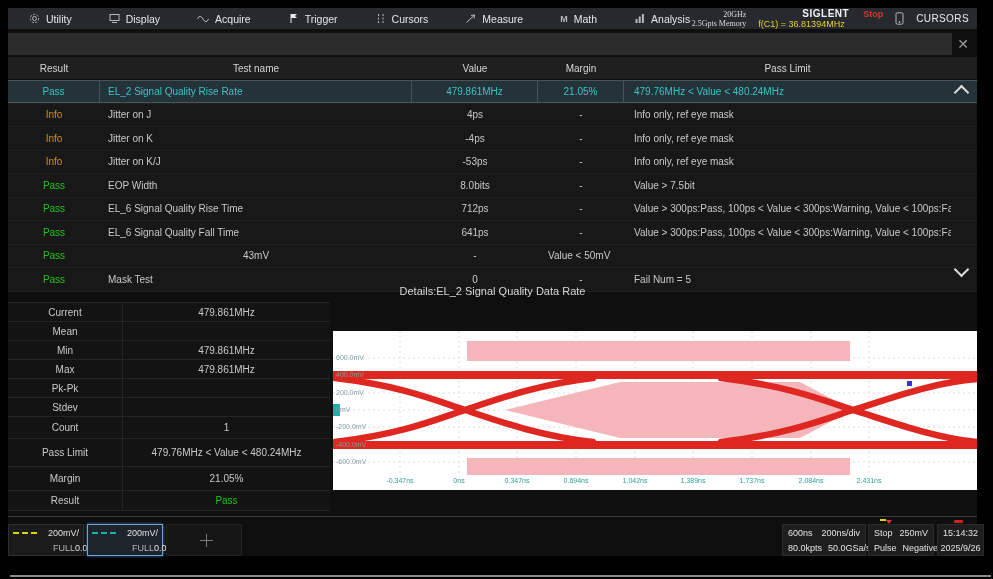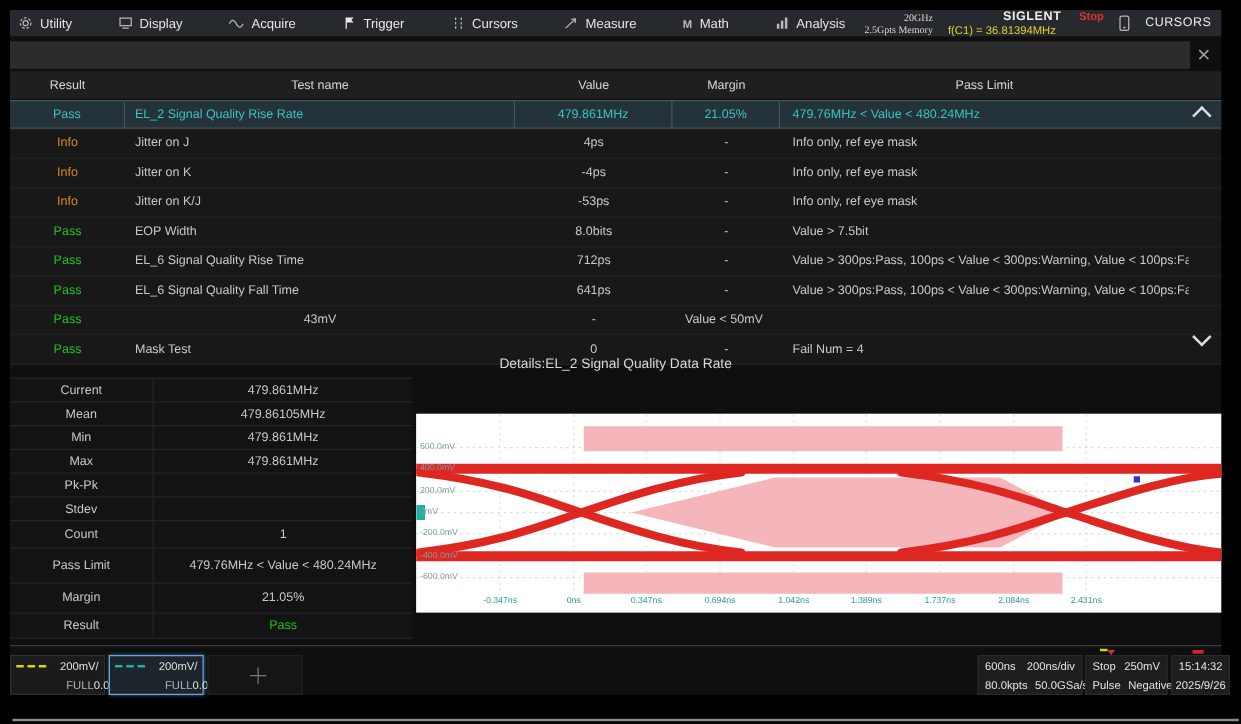--- a/index.html
+++ b/index.html
@@ -3,21 +3,21 @@
 <meta charset="utf-8">
 <style>
   html,body{margin:0;padding:0;}
   body{width:993px;height:579px;background:#000;position:relative;overflow:hidden;
        font-family:"Liberation Sans",sans-serif;-webkit-font-smoothing:antialiased;}
   .app{position:absolute;left:8px;top:8px;width:969px;height:548px;background:#0f0f0f;}
 
   
   .menubar{position:absolute;left:0;top:0;width:100%;height:21px;background:#26292d;
            display:flex;align-items:center;}
-  .m-items{display:flex;align-items:flex-end;gap:37px;padding-left:7px;}
+  .m-items{display:flex;align-items:flex-end;gap:37px;padding-left:21px;}
   .mitem{display:flex;align-items:center;gap:6px;font-size:10.5px;color:#e6e6e6;cursor:default;}
   .mitem svg{display:block;}
   .mi-letter{font-size:9px;color:#b9b9b9;font-weight:bold;}
   .m-right{position:absolute;right:8px;top:0;height:100%;display:flex;align-items:center;gap:12px;}
   .m-bw{font-size:8px;color:#d9d9d9;text-align:right;line-height:9px;font-family:Liberation Serif, serif;}
   .m-brandblk{text-align:left;line-height:10px;}
   .m-brandrow{display:flex;gap:14px;align-items:baseline;}
   .brand{font-size:10px;font-weight:bold;color:#f0f0f0;letter-spacing:.5px;padding-left:44px;}
   .acq-stop{font-size:9px;font-weight:bold;color:#e03232;}
   .m-readout{font-size:9px;color:#e6cf2c;}
@@ -243,36 +243,35 @@
           <div class="tcell c-result pass">Pass</div>
           <div class="tcell c-value">43mV</div>
           <div class="tcell c-margin">-</div>
           <div class="tcell c-limit">Value &lt; 50mV</div>
         </div>
         <div class="trow">
           <div class="tcell c-result pass">Pass</div>
           <div class="tcell c-name">Mask Test</div>
           <div class="tcell c-value">0</div>
           <div class="tcell c-margin">-</div>
-          <div class="tcell c-limit">Fail Num = 4</div>
+          <div class="tcell c-limit">Fail Num = 5</div>
         </div>
       </div>
   </div>
   <div class="chev up"></div>
   <div class="chev down"></div>
 
   <div class="dtitle">Details:EL_2 Signal Quality Data Rate</div>
   <div class="stats" id="stats-rows">
       <div class="srow">
         <div class="scell lab">Current</div>
         <div class="scell">479.861MHz</div>
       </div>
       <div class="srow">
         <div class="scell lab">Mean</div>
-        <div class="scell">479.86105MHz</div>
       </div>
       <div class="srow">
         <div class="scell lab">Min</div>
         <div class="scell">479.861MHz</div>
       </div>
       <div class="srow">
         <div class="scell lab">Max</div>
         <div class="scell">479.861MHz</div>
       </div>
       <div class="srow">

